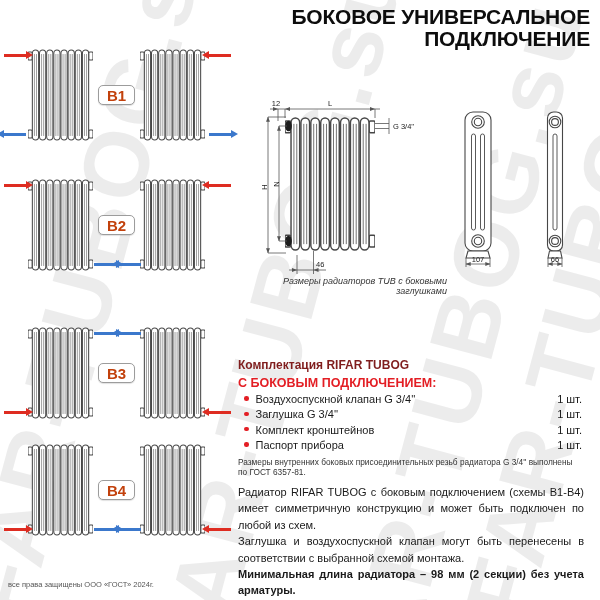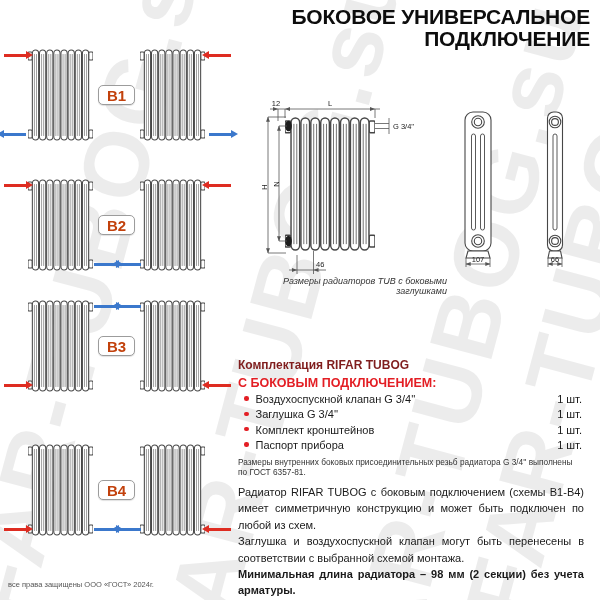--- a/index.html
+++ b/index.html
@@ -162,21 +162,21 @@
     <div class="rad rad-r"><svg width="65" height="94" viewBox="0 0 100 140" preserveAspectRatio="none">
           <use href="#radfront"></use>
         </svg></div>
     <div class="badge">B2</div>
     <div class="arrow red right" style="left:4px;top:6px;"></div>
     <div class="arrow blue right" style="left:94px;top:85px;"></div>
     <div class="arrow red left" style="left:209px;top:6px;"></div>
     <div class="arrow blue left" style="left:119px;top:85px;"></div>
   </div>
 
-  <div class="scheme layer" style="top:299px;">
+  <div class="scheme layer" style="top:326px;">
     <div class="rad rad-l"><svg width="65" height="94" viewBox="0 0 100 140" preserveAspectRatio="none">
           <use href="#radfront"></use>
         </svg></div>
     <div class="rad rad-r"><svg width="65" height="94" viewBox="0 0 100 140" preserveAspectRatio="none">
           <use href="#radfront"></use>
         </svg></div>
     <div class="badge">B3</div>
     <div class="arrow blue right" style="left:94px;top:6px;"></div>
     <div class="arrow blue left" style="left:119px;top:6px;"></div>
     <div class="arrow red right" style="left:4px;top:85px;"></div>

